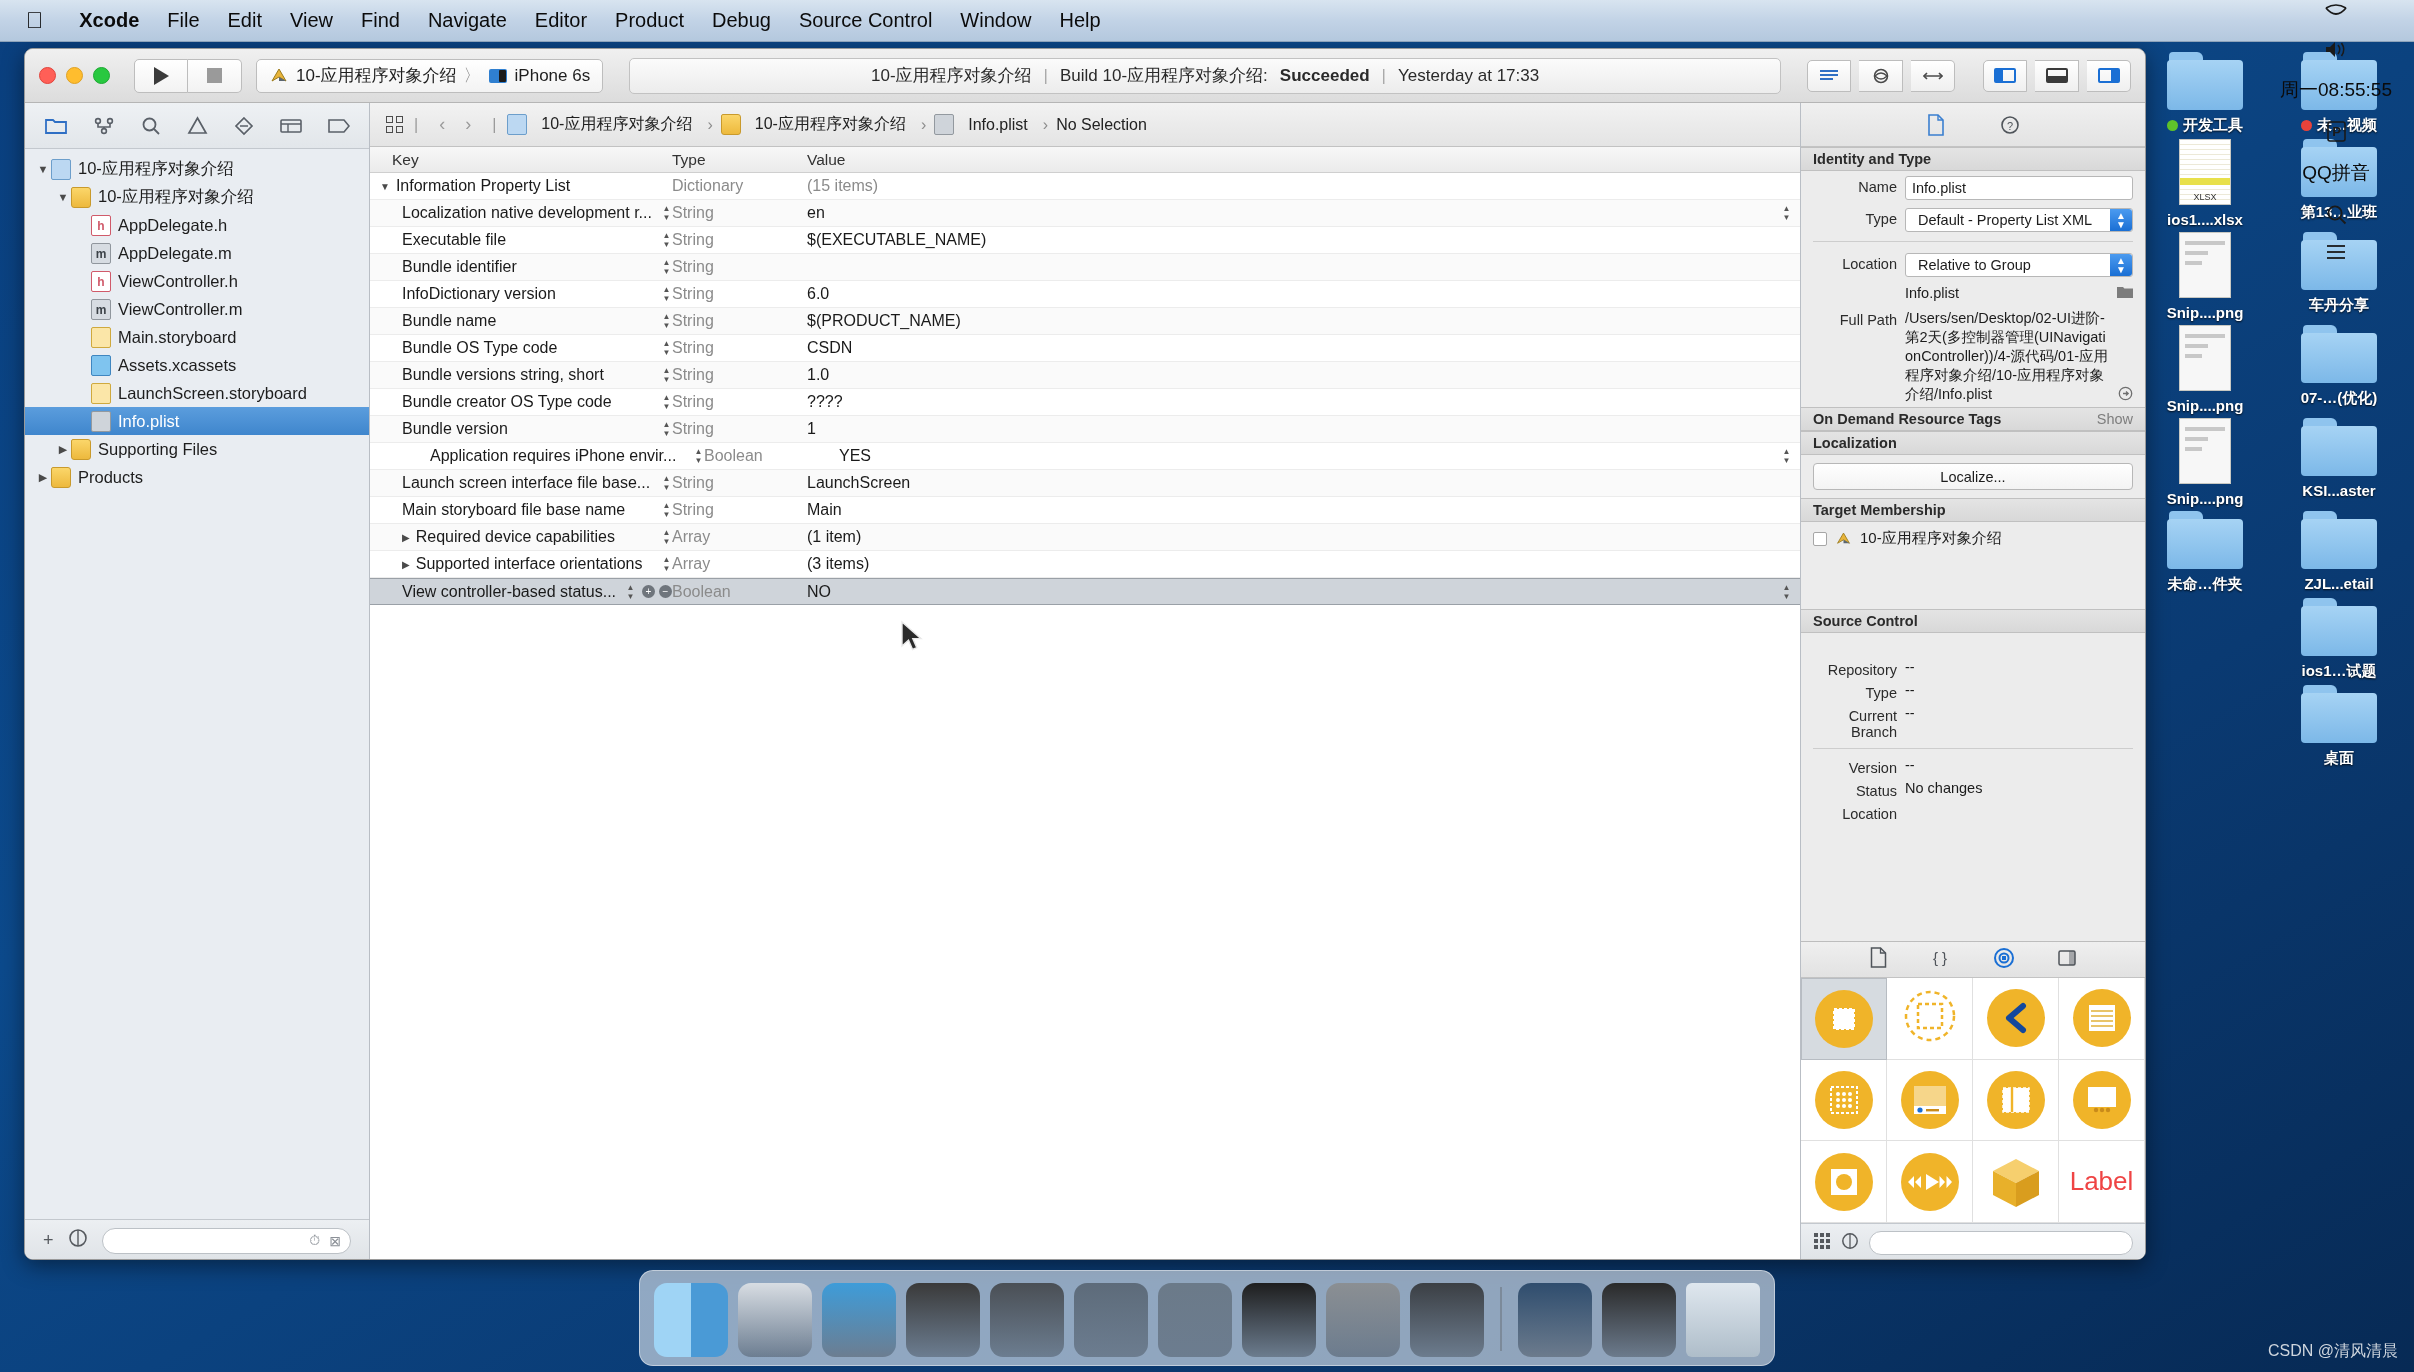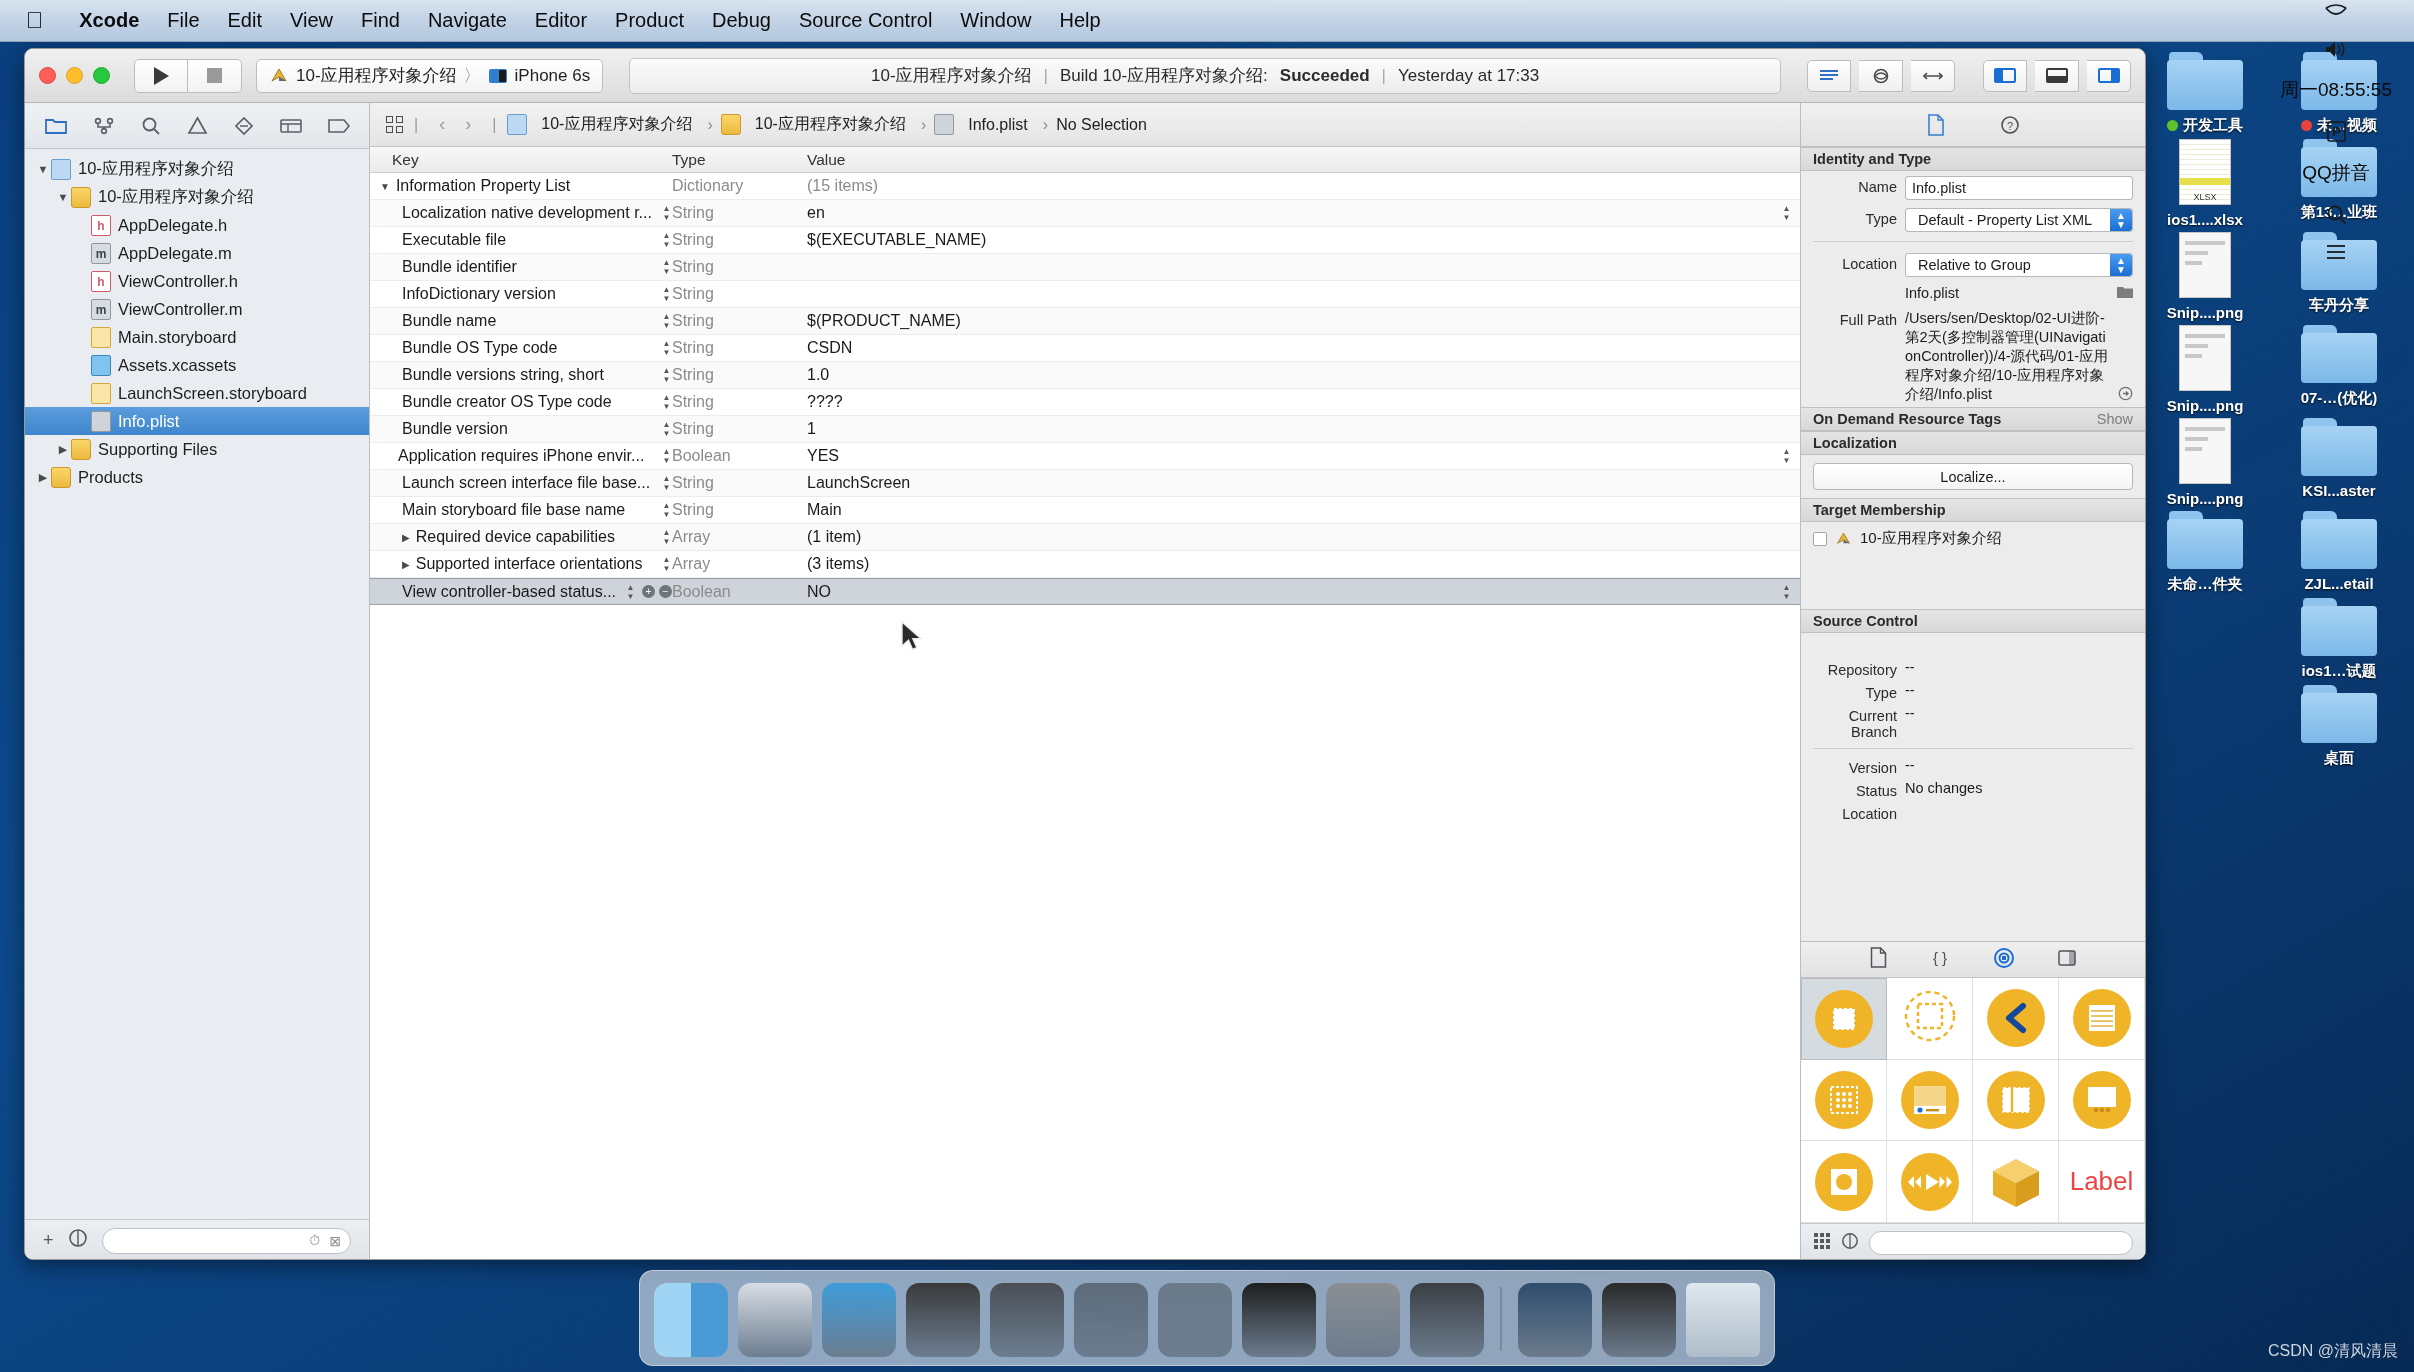--- a/index.html
+++ b/index.html
@@ -586,20 +586,21 @@
               </div>
               <div class="prow">
                 <span class="k" style="padding-left: 32px;">
                   <span class="keytext">InfoDictionary version</span>
                   <span class="stepctrl">
                     <span>▲</span>
                     <span>▼</span>
                   </span>
                 </span>
                 <span class="t">String</span>
+                <span class="v">6.0</span>
               </div>
               <div class="prow">
                 <span class="k" style="padding-left: 32px;">
                   <span class="keytext">Bundle name</span>
                   <span class="stepctrl">
                     <span>▲</span>
                     <span>▼</span>
                   </span>
                 </span>
                 <span class="t">String</span>
@@ -643,21 +644,21 @@
                   <span class="keytext">Bundle version</span>
                   <span class="stepctrl">
                     <span>▲</span>
                     <span>▼</span>
                   </span>
                 </span>
                 <span class="t">String</span>
                 <span class="v">1</span>
               </div>
               <div class="prow">
-                <span class="k" style="padding-left: 28px;">
+                <span class="k" style="padding-left: 28px; margin-left: 32px;">
                   <span class="keytext">Application requires iPhone envir...</span>
                   <span class="stepctrl">
                     <span>▲</span>
                     <span>▼</span>
                   </span>
                 </span>
                 <span class="t">Boolean</span>
                 <span class="v">YES</span>
                 <span class="stepctrl" style="margin-right: 8px;">
                   <span>▲</span>

